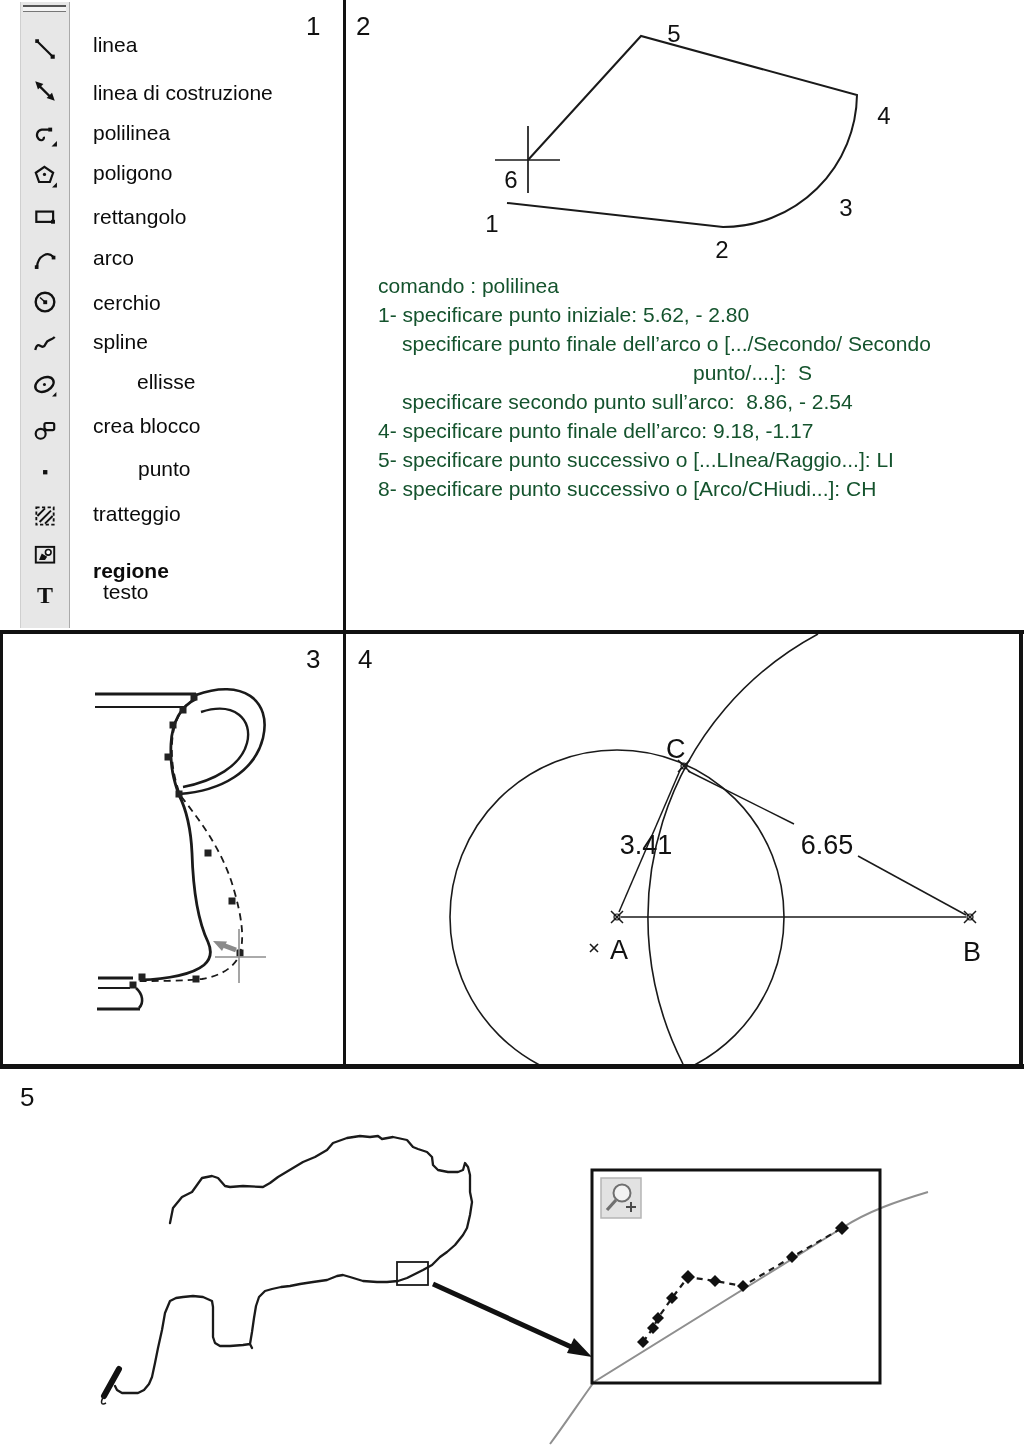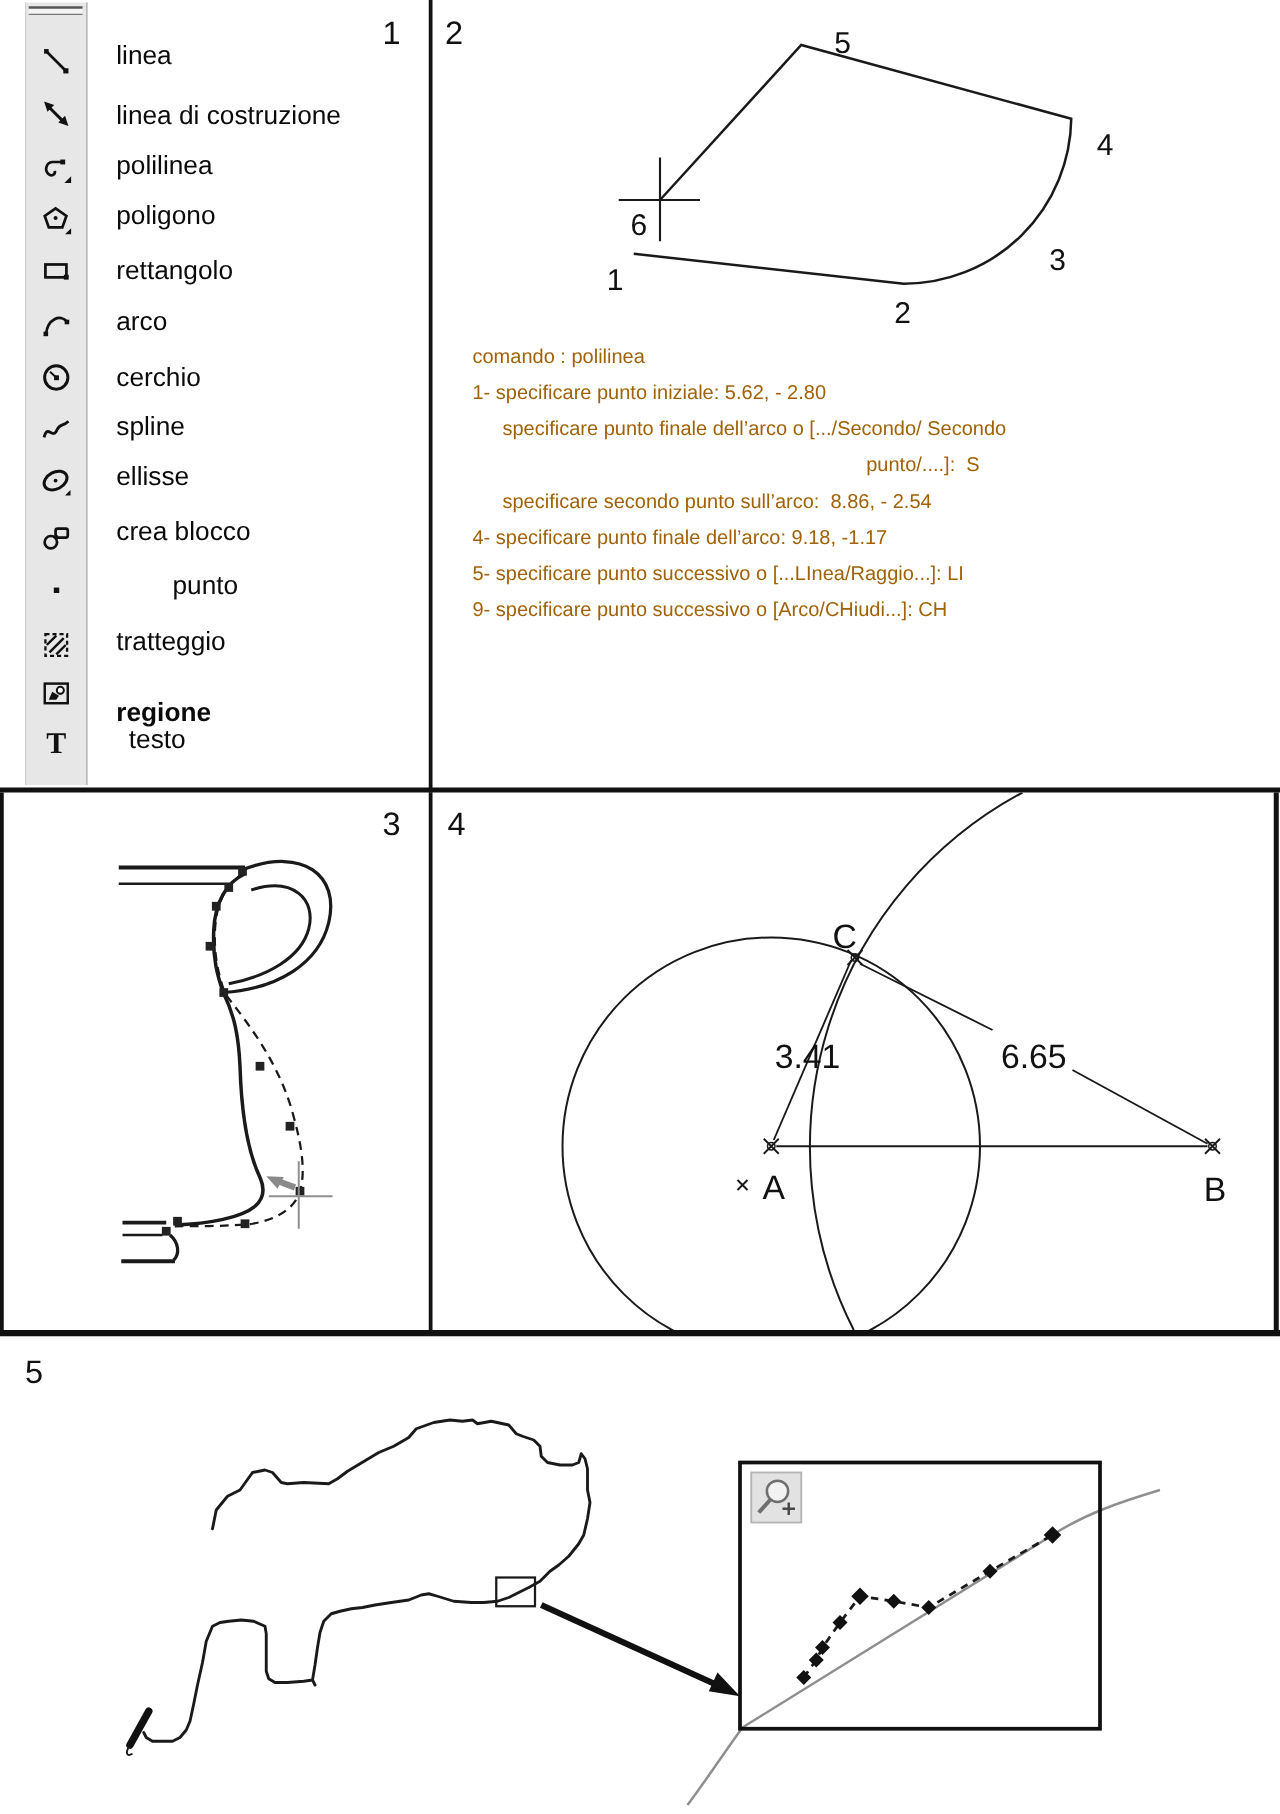--- a/index.html
+++ b/index.html
@@ -12,21 +12,21 @@
   
   #toolbar{position:absolute;left:20px;top:2px;width:48px;height:626px;background:#e7e7e7;
            border-right:1px solid #aaa;border-left:1px solid #cfcfcf;}
   .handle{position:absolute;left:2px;top:3px;width:43px;height:4px;
           border-top:2px solid #555;border-bottom:1px solid #777;background:#f4f4f4;}
   .tool{position:absolute;left:10px;width:28px;height:28px;display:flex;align-items:center;justify-content:center;}
   .tool svg{display:block;}
   .tlabel{position:absolute;left:93px;height:26px;font-size:21px;color:#0b0b0b;white-space:pre;}
   
   #cmd{position:absolute;left:378px;top:271px;width:640px;}
-  .cmd-line{font-size:16px;line-height:29px;color:#a16207;white-space:pre;}
+  .cmd-line{font-size:21px;line-height:29px;color:#14532d;white-space:pre;}
   .cmd-line.ind1{padding-left:24px;}
   .cmd-line.ind2{margin-left:315px;}
   
   #art{position:absolute;left:0;top:0;}
   #art text{font-family:"Liberation Sans",sans-serif;fill:#111;}
   .vlabel{font-size:24px;}
   .cad{font-size:27px;fill:#222;}
   .ink{stroke:#1a1a1a;fill:none;}
   .gray{stroke:#8f8f8f;fill:none;}
 </style>
@@ -142,36 +142,36 @@
   </div>
 
   <div class="tlabel" style="top:33px;">linea</div>
   <div class="tlabel" style="top:81px;">linea di costruzione</div>
   <div class="tlabel" style="top:121px;">polilinea</div>
   <div class="tlabel" style="top:161px;">poligono</div>
   <div class="tlabel" style="top:205px;">rettangolo</div>
   <div class="tlabel" style="top:246px;">arco</div>
   <div class="tlabel" style="top:291px;">cerchio</div>
   <div class="tlabel" style="top:330px;">spline</div>
-  <div class="tlabel" style="top:370px;">ellisse</div>
+  <div class="tlabel" style="top:370px;margin-left:44px;">ellisse</div>
   <div class="tlabel" style="top:414px;">crea blocco</div>
   <div class="tlabel" style="top:457px;margin-left:45px;">punto</div>
   <div class="tlabel" style="top:502px;">tratteggio</div>
   <div class="tlabel" style="top:559px;font-weight:bold;">regione</div>
   <div class="tlabel" style="top:580px;margin-left:10px;">testo</div>
 
   <div id="cmd">
     <div class="cmd-line">comando : polilinea</div>
     <div class="cmd-line">1- specificare punto iniziale: 5.62, - 2.80</div>
     <div class="cmd-line ind1">specificare punto finale dell’arco o [.../Secondo/ Secondo</div>
     <div class="cmd-line ind2">punto/....]:  S</div>
     <div class="cmd-line ind1">specificare secondo punto sull’arco:  8.86, - 2.54</div>
     <div class="cmd-line">4- specificare punto finale dell’arco: 9.18, -1.17</div>
     <div class="cmd-line">5- specificare punto successivo o [...LInea/Raggio...]: LI</div>
-    <div class="cmd-line">9- specificare punto successivo o [Arco/CHiudi...]: CH</div>
+    <div class="cmd-line">8- specificare punto successivo o [Arco/CHiudi...]: CH</div>
   </div>
 
   <svg id="art" width="1024" height="1451" viewBox="0 0 1024 1451">
     <defs>
       <clipPath id="clip4">
           <rect x="346" y="634" width="673" height="430"></rect>
         </clipPath>
     </defs>
 
     <g>

